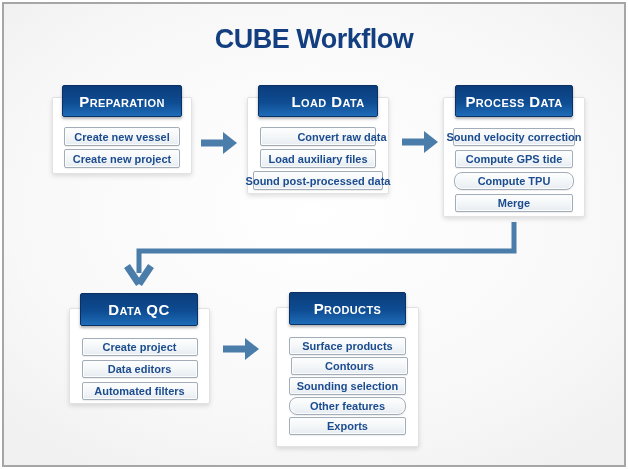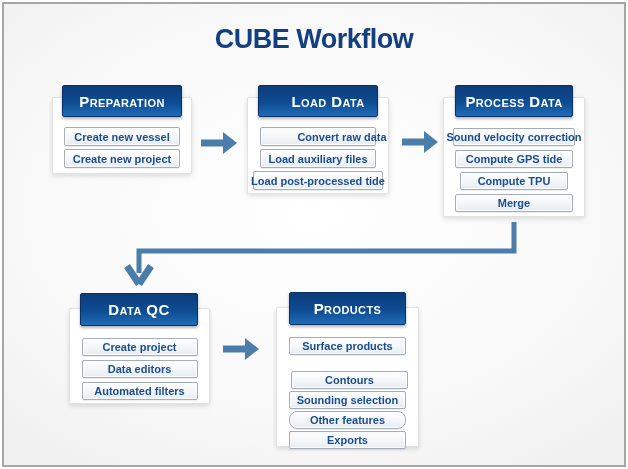--- a/index.html
+++ b/index.html
@@ -89,38 +89,38 @@
     </svg>
 
     <div class="col" style="left:243px;top:81px;width:142px;">
       <div class="card" style="top:12px;width:142px;height:97px;"></div>
       <div class="hdr" style="left:11px;top:0;width:120px;padding-left:20px;">
         <span>Load Data</span>
       </div>
       <div class="items" style="top:42px;">
         <div class="item" style="width:116px;height:19px;margin-bottom:3px;padding-left:48px;">Convert raw data</div>
         <div class="item" style="width:116px;height:19px;margin-bottom:3px;">Load auxiliary files</div>
-        <div class="item" style="width:130px;height:19px;">Load post-processed tide</div>
+        <div class="item" style="width:130px;height:19px;">Sound post-processed data</div>
       </div>
     </div>
 
     <svg class="arrow" style="left:398px;top:125px;" width="38" height="26" viewBox="0 0 38 26">
       <rect x="0" y="9.5" width="23" height="7" fill="#4a7da9"></rect>
       <polygon points="22,2 36,13 22,24" fill="#4a7da9"></polygon>
     </svg>
 
     <div class="col" style="left:439px;top:81px;width:142px;">
       <div class="card" style="top:12px;width:142px;height:120px;"></div>
       <div class="hdr" style="left:12px;top:0;width:118px;">
         <span>Process Data</span>
       </div>
       <div class="items" style="top:43px;">
         <div class="item" style="width:122px;height:18px;margin-bottom:4px;">Sound velocity correction</div>
         <div class="item" style="width:118px;height:18px;margin-bottom:4px;">Compute GPS tide</div>
-        <div class="item" style="width:108px;height:18px;margin-bottom:4px;">Compute TPU</div>
+        <div class="item" style="width:120px;height:18px;margin-bottom:4px;border-radius:8px;">Compute TPU</div>
         <div class="item" style="width:118px;height:18px;">Merge</div>
       </div>
     </div>
 
     <div class="col" style="left:65px;top:289px;width:141px;">
       <div class="card" style="top:15px;width:141px;height:96px;"></div>
       <div class="hdr" style="left:11px;top:0;width:118px;height:33px;">
         <span>Data QC</span>
       </div>
       <div class="items" style="top:45px;">
@@ -134,21 +134,21 @@
       <rect x="0" y="9.5" width="23" height="7" fill="#4a7da9"></rect>
       <polygon points="22,2 36,13 22,24" fill="#4a7da9"></polygon>
     </svg>
 
     <div class="col" style="left:272px;top:288px;width:143px;">
       <div class="card" style="top:15px;width:143px;height:140px;"></div>
       <div class="hdr" style="left:13px;top:0;width:117px;height:33px;">
         <span>Products</span>
       </div>
       <div class="items" style="top:45px;">
-        <div class="item" style="width:117px;height:18px;margin-bottom:16px;">Surface products</div>
+        <div class="item" style="width:117px;height:18px;margin-bottom:2px;">Surface products</div>
         <div class="item" style="width:117px;height:18px;margin-bottom:2px;margin-left:15px;">Contours</div>
         <div class="item" style="width:117px;height:18px;margin-bottom:2px;">Sounding selection</div>
         <div class="item" style="width:117px;height:18px;margin-bottom:2px;border-radius:8px;">Other features</div>
         <div class="item" style="width:117px;height:18px;">Exports</div>
       </div>
     </div>
 
   </div>
 </div>
 

